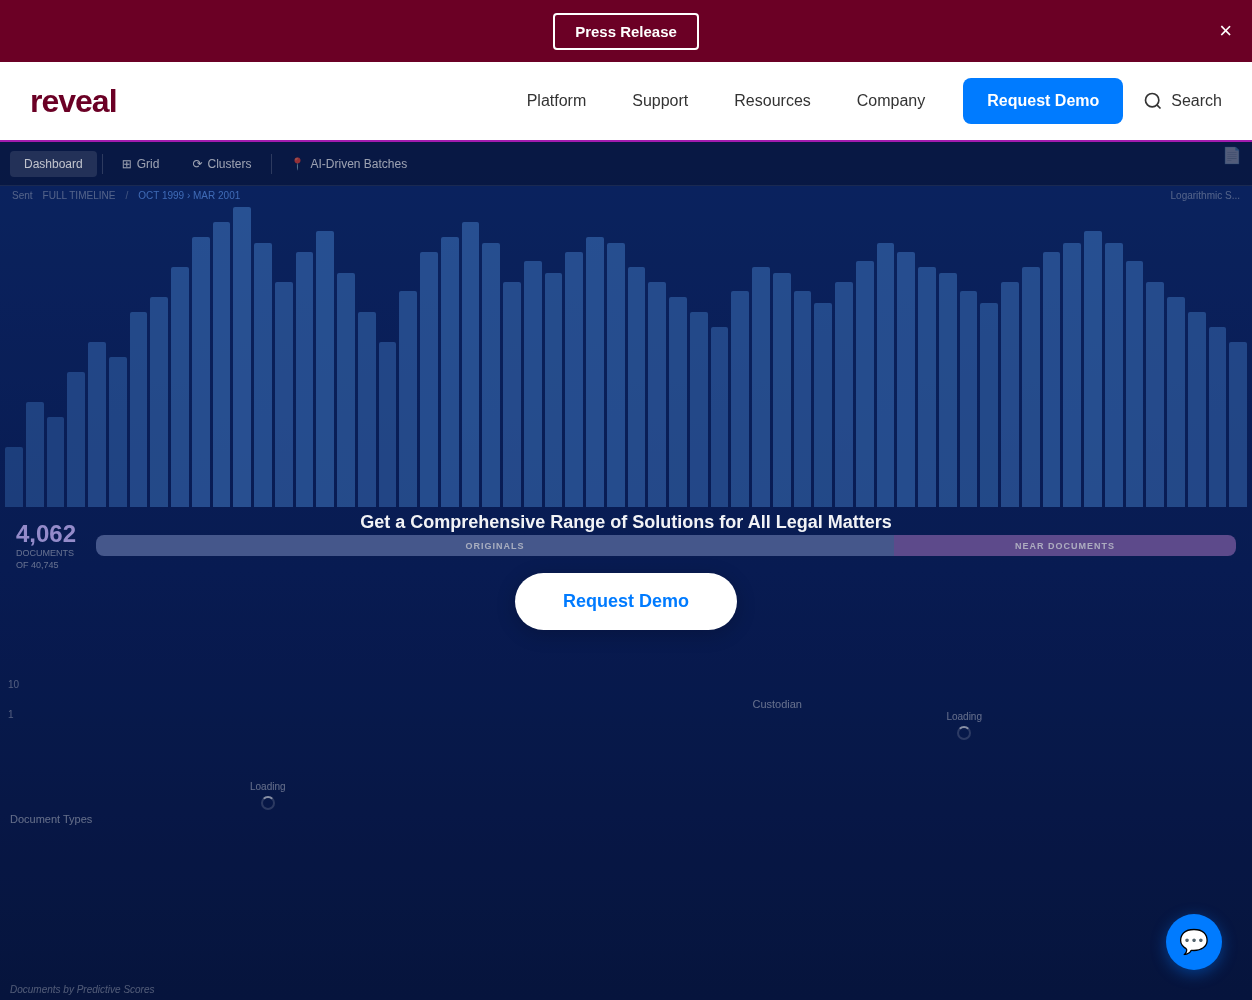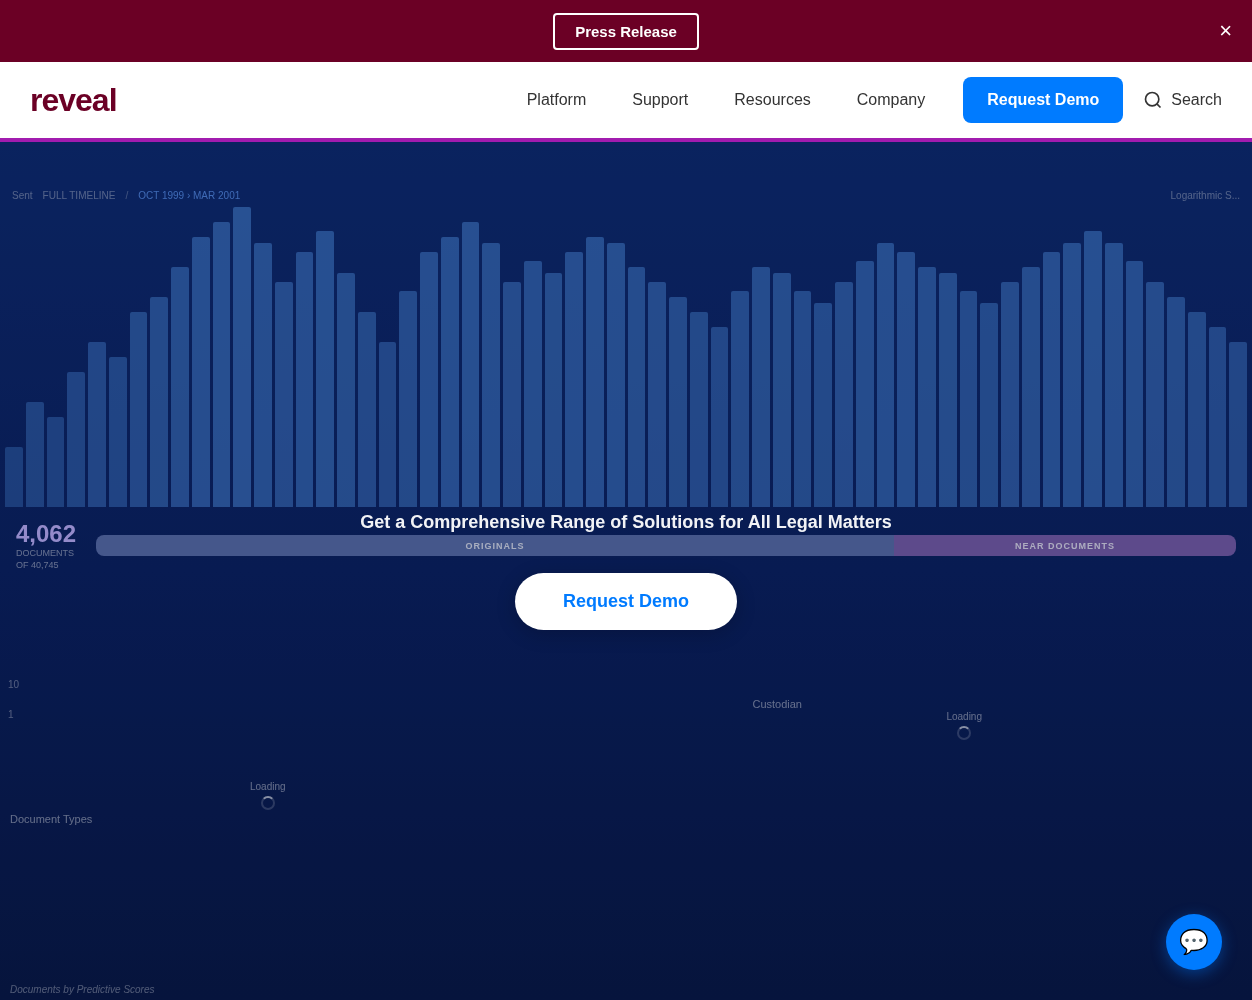--- a/index.html
+++ b/index.html
@@ -44,21 +44,21 @@
       line-height: 1;
     }
 
     
     .navbar {
       background: white;
       display: flex;
       align-items: center;
       padding: 0 30px;
       height: 80px;
-      border-bottom: 4px solid #a21caf;
+      border-bottom: 2px solid #a21caf;
       position: relative;
       z-index: 10;
     }
     .logo {
       font-size: 32px;
       font-weight: 900;
       color: #6b0025;
       margin-right: auto;
       letter-spacing: -1px;
     }
@@ -409,20 +409,40 @@
       <line x1="21" y1="21" x2="16.65" y2="16.65"></line>
     </svg>
     <span class="search-label">Search</span>
   </div>
 </nav>
 
 <div class="hero">
 
   <div class="dashboard-bg"></div>
 
+  <div class="tab-bar">
+    <div class="tab-item active">
+      <span>Dashboard</span>
+    </div>
+    <div class="tab-separator"></div>
+    <div class="tab-item">
+      <span>⊞</span>
+      <span>Grid</span>
+    </div>
+    <div class="tab-item">
+      <span>⟳</span>
+      <span>Clusters</span>
+    </div>
+    <div class="tab-separator"></div>
+    <div class="tab-item">
+      <span>📍</span>
+      <span>AI-Driven Batches</span>
+    </div>
+    <div class="doc-icon">📄</div>
+  </div>
 
   <div class="timeline-bar">
     <span class="timeline-label">Sent</span>
     <span class="timeline-label">FULL TIMELINE</span>
     <span style="color:rgba(255,255,255,0.3)">/</span>
     <span class="timeline-range">OCT 1999 › MAR 2001</span>
     <span class="timeline-right">Logarithmic S...</span>
   </div>
 
   <span class="chart-y-label" style="bottom: 310px; left: 8px;">10</span>

